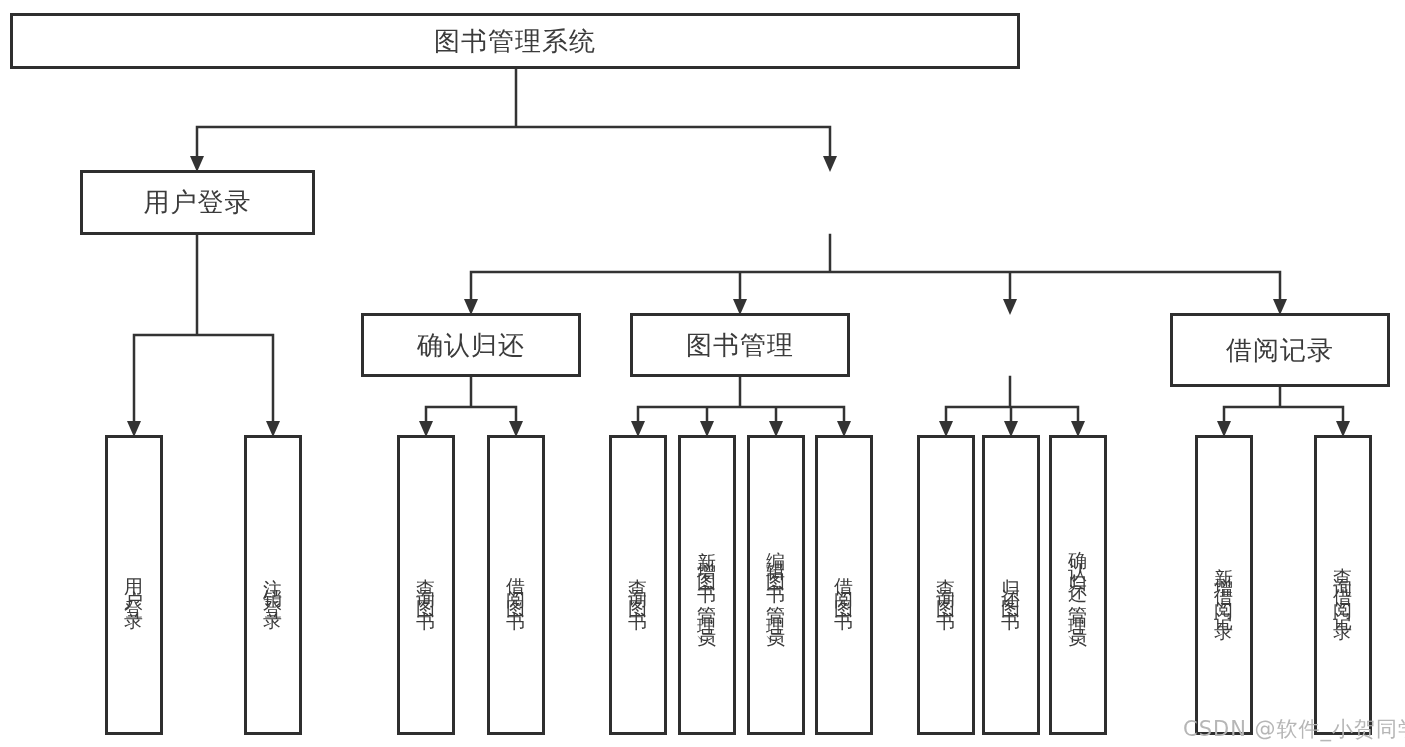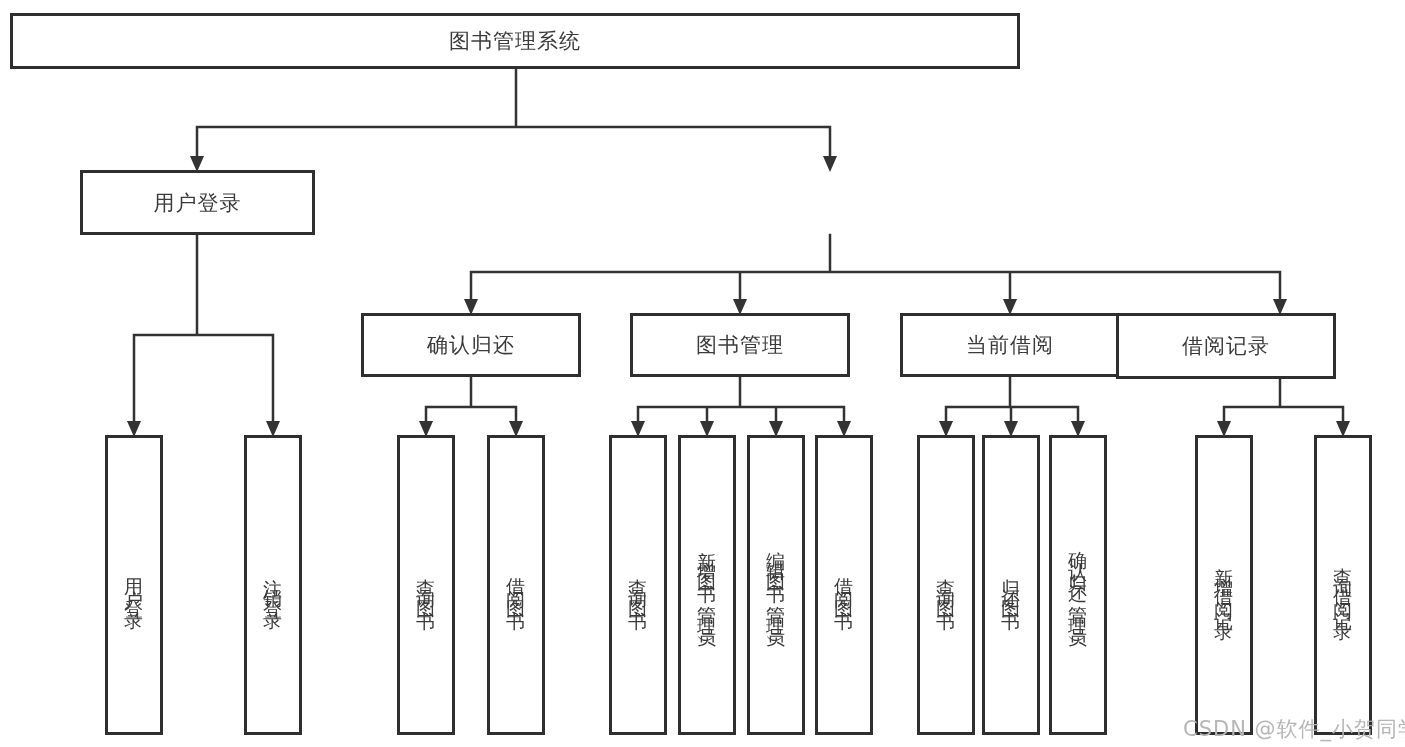--- a/index.html
+++ b/index.html
@@ -13,21 +13,21 @@
   .connectors{position:absolute;left:0;top:0;z-index:1;}
   .box{
     position:absolute;
     box-sizing:border-box;
     background:#ffffff;
     border:3px solid #2f2f2f;
     display:flex;
     align-items:center;
     justify-content:center;
     color:#3b3b3b;
-    font-size:21px;
+    font-size:26px;
     letter-spacing:1px;
     z-index:2;
     text-align:center;
   }
   .leaf{
     writing-mode:vertical-rl;
     text-orientation:mixed;
     letter-spacing:11px;
     font-size:19px;
     line-height:1;
@@ -87,24 +87,21 @@
   <div class="box" style="left:80px;top:170px;width:235px;height:65px">
     <span>用户登录</span>
   </div>
 
   <div class="box" style="left:361px;top:313px;width:220px;height:64px">
     <span>确认归还</span>
   </div>
   <div class="box" style="left:630px;top:313px;width:220px;height:64px">
     <span>图书管理</span>
   </div>
-  <div class="box" style="left:900px;top:313px;width:220px;height:64px">
-    <span>当前借阅</span>
-  </div>
-  <div class="box" style="left:1116px;top:313px;width:220px;height:66px">
+  <div class="box" style="left:1170px;top:313px;width:220px;height:74px">
     <span>借阅记录</span>
   </div>
 
   <div class="box leaf" style="left:105px;top:435px;width:58px;height:300px">
     <span>用户登录</span>
   </div>
   <div class="box leaf" style="left:244px;top:435px;width:58px;height:300px">
     <span>注销登录</span>
   </div>
 

